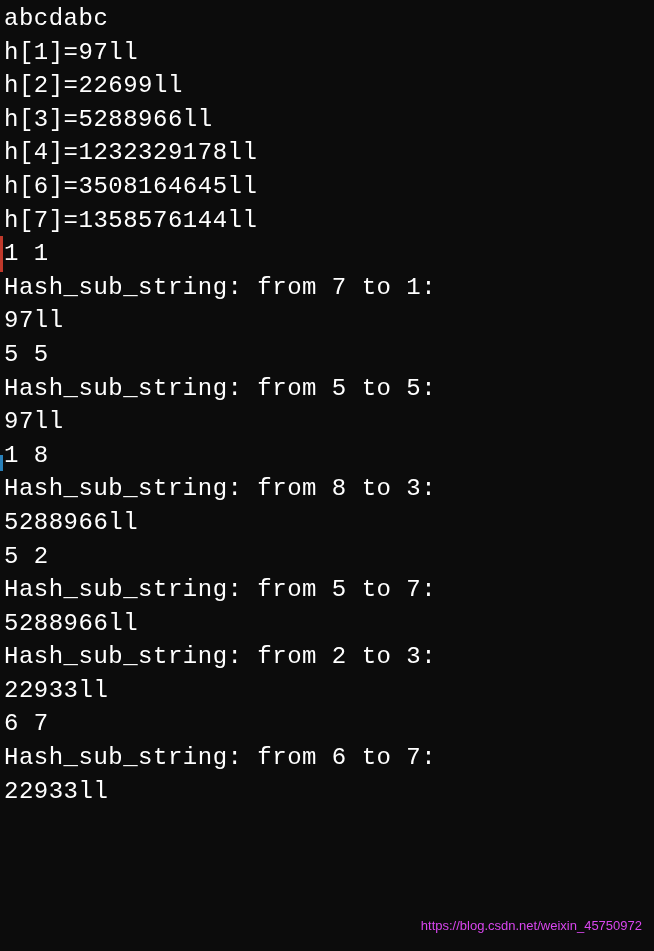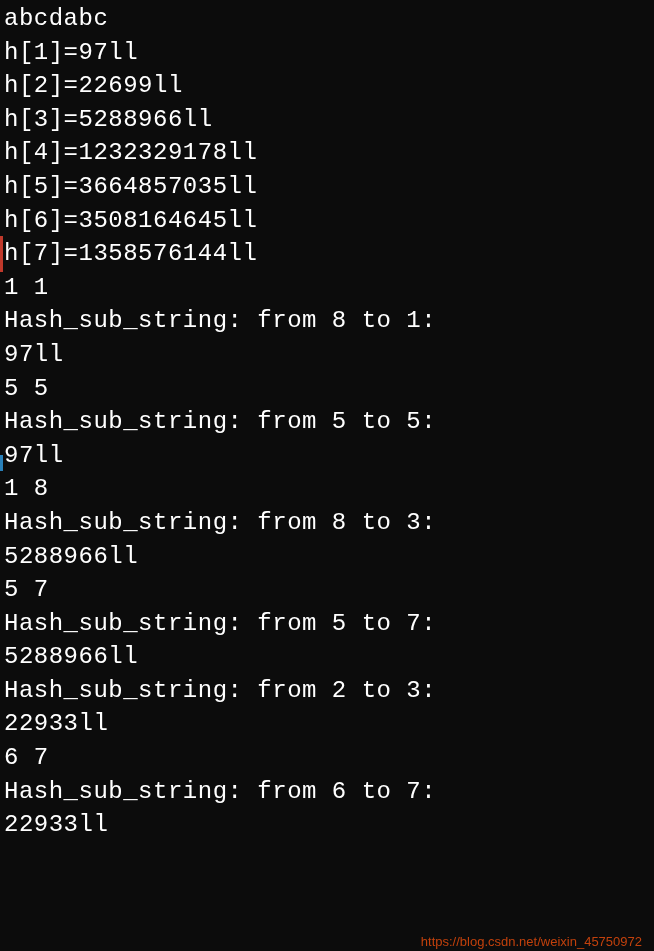--- a/index.html
+++ b/index.html
@@ -33,53 +33,52 @@
     .red-bar {
       background-color: #c0392b;
     }
     .blue-bar {
       background-color: #2980b9;
     }
     .bar-1 { top: 236px; height: 36px; }
     .bar-2 { top: 455px; height: 16px; }
     .watermark {
       position: absolute;
-      bottom: 0;
+      bottom: 16px;
       right: 12px;
       font-size: 13px;
-      color: #c2410c;
+      color: #d946ef;
       font-family: Arial, sans-serif;
       letter-spacing: 0px;
     }
   </style>
 </head>
 <body>
 
 <div class="left-bar red-bar bar-1"></div>
 <div class="left-bar blue-bar bar-2"></div>
 
 <div>
   <div class="terminal-line">abcdabc</div>
   <div class="terminal-line">h[1]=97ll</div>
   <div class="terminal-line">h[2]=22699ll</div>
   <div class="terminal-line">h[3]=5288966ll</div>
   <div class="terminal-line">h[4]=1232329178ll</div>
-  <div class="terminal-line">h[5]=3664857035ll</div>
   <div class="terminal-line">h[6]=3508164645ll</div>
   <div class="terminal-line">h[7]=1358576144ll</div>
   <div class="terminal-line">1 1</div>
-  <div class="terminal-line">Hash_sub_string: from 8 to 1:</div>
+  <div class="terminal-line">Hash_sub_string: from 7 to 1:</div>
   <div class="terminal-line">97ll</div>
   <div class="terminal-line">5 5</div>
   <div class="terminal-line">Hash_sub_string: from 5 to 5:</div>
   <div class="terminal-line">97ll</div>
   <div class="terminal-line">1 8</div>
   <div class="terminal-line">Hash_sub_string: from 8 to 3:</div>
   <div class="terminal-line">5288966ll</div>
-  <div class="terminal-line">5 7</div>
+  <div class="terminal-line">5 2</div>
   <div class="terminal-line">Hash_sub_string: from 5 to 7:</div>
   <div class="terminal-line">5288966ll</div>
   <div class="terminal-line">Hash_sub_string: from 2 to 3:</div>
   <div class="terminal-line">22933ll</div>
   <div class="terminal-line">6 7</div>
   <div class="terminal-line">Hash_sub_string: from 6 to 7:</div>
   <div class="terminal-line">22933ll</div>
 </div>
 
 <div class="watermark">https://blog.csdn.net/weixin_45750972</div>

